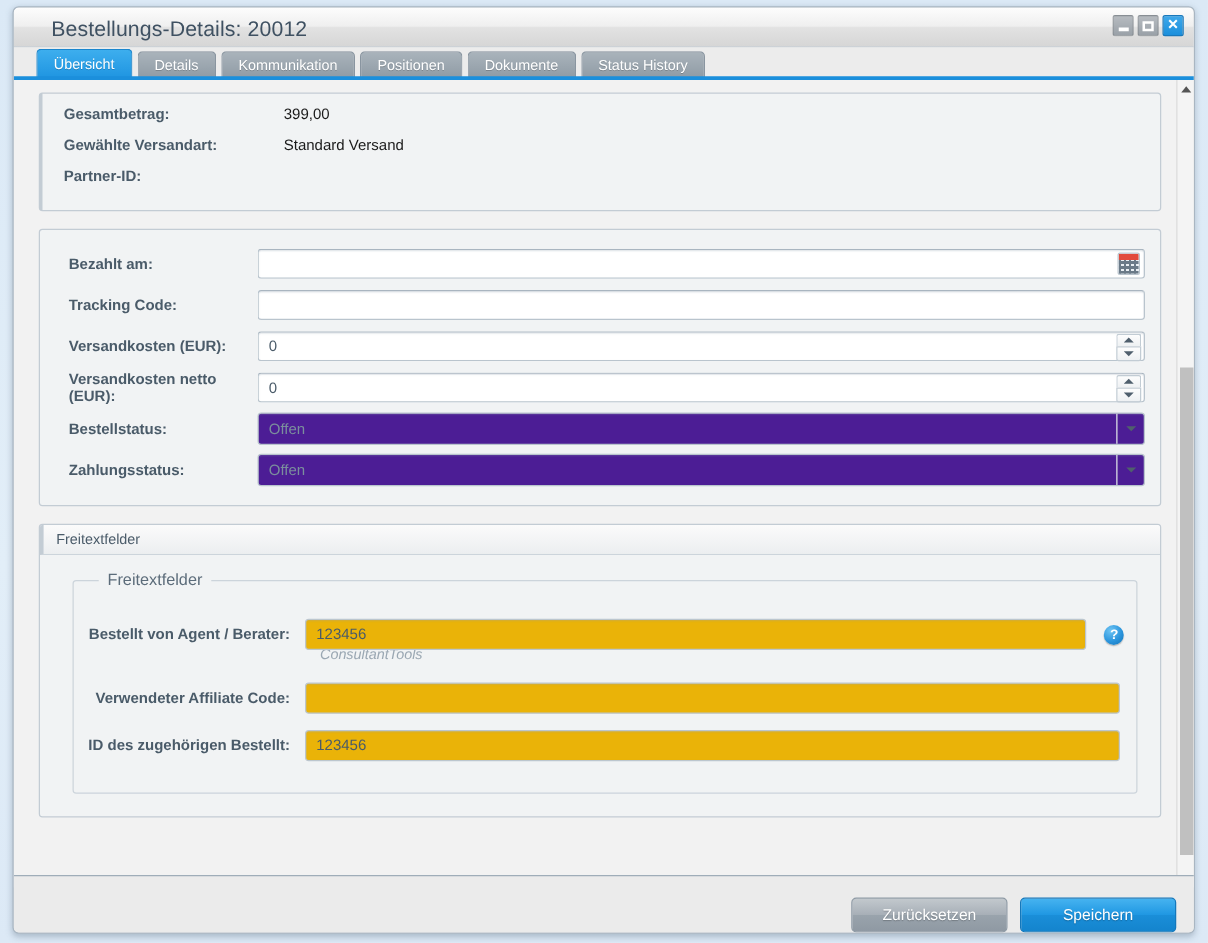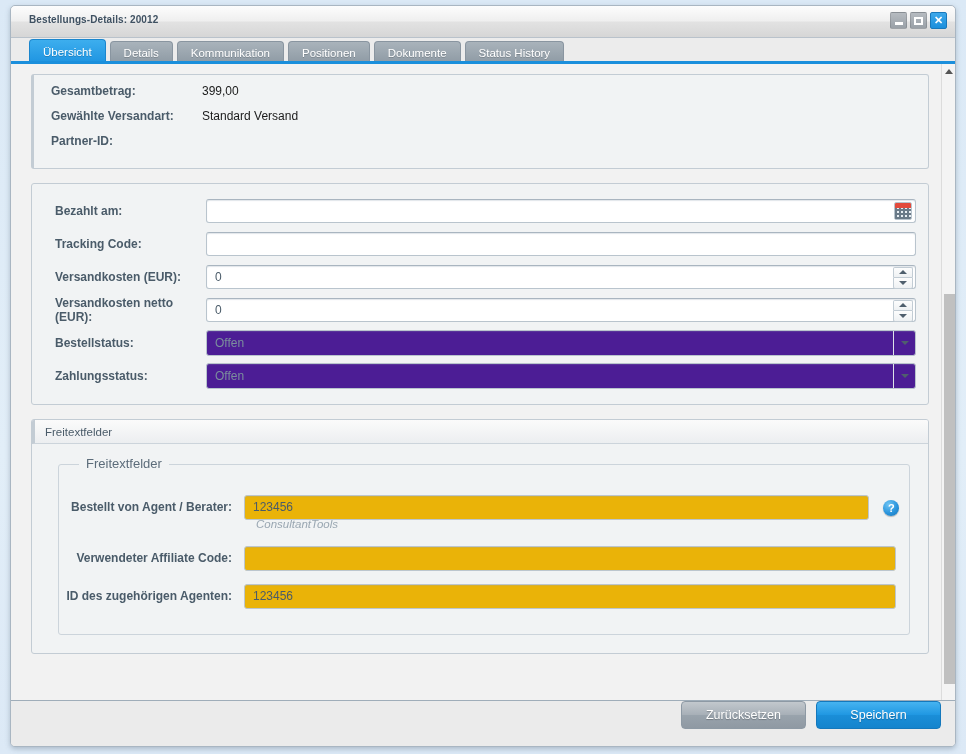--- a/index.html
+++ b/index.html
@@ -31,22 +31,22 @@
     overflow: hidden;
   }
   .titlebar {
     position: relative;
     height: 32px;
     background: linear-gradient(180deg,#fdfdfd 0%,#efefef 48%,#e2e2e2 52%,#d6d6d6 100%);
     border-bottom: 1px solid #b9c2cb;
     border-radius: 4px 4px 0 0;
   }
   .titlebar-text {
-    position: absolute; left: 18px; top: 8px;
-    font-size: 10px; font-weight: bold;
+    position: absolute; left: 30px; top: 8px;
+    font-size: 17px; font-weight: normal;
     color: #3f5162;
     letter-spacing: .1px;
   }
   .win-btns {
     position: absolute; right: 8px; top: 6px;
     display: flex; gap: 3px;
   }
   .win-btn {
     width: 17px; height: 17px;
     border-radius: 2px;
@@ -136,20 +136,21 @@
     border-radius: 2px 2px 0 0;
   }
   .panel-body { padding: 10px 12px 12px 12px; }
 
   
   .info-panel { border-left: 3px solid #c3ccd4; }
   .info-row {
     display: flex;
     align-items: baseline;
     height: 25px;
+    gap: 25px;
   }
   .info-label {
     width: 162px;
     font-weight: bold;
     font-size: 12px;
     color: #4a5b69;
     padding-left: 11px;
   }
   .info-value {
     font-size: 12px;
@@ -331,21 +332,21 @@
     cursor: pointer;
   }
 
   
   .footer {
     position: absolute;
     left: 0; bottom: 0;
     width: 946px; height: 46px;
     background: #ebebeb;
     border-top: 1px solid #9fadb9;
-    display: flex; align-items: flex-start;
+    display: flex; align-items: flex-end;
     justify-content: flex-end;
     padding-right: 16px;
     gap: 10px;
   }
   .btn {
     min-width: 125px;
     height: 28px;
     border-radius: 4px;
     font-size: 12.5px;
     font-family: "Liberation Sans", sans-serif;
@@ -520,21 +521,21 @@
             <div class="hint">ConsultantTools</div>
 
             <div class="fs-row">
               <div class="fs-label">Verwendeter Affiliate Code:</div>
               <div class="fs-field">
                 <input style="width: 652px;" type="text" value="">
               </div>
             </div>
 
             <div class="fs-row">
-              <div class="fs-label">ID des zugehörigen Agenten:</div>
+              <div class="fs-label">ID des zugehörigen Bestellt:</div>
               <div class="fs-field">
                 <input style="width: 652px;" type="text" value="123456">
               </div>
             </div>
 
           </div>
         </div>
       </div>
 
     </div>

